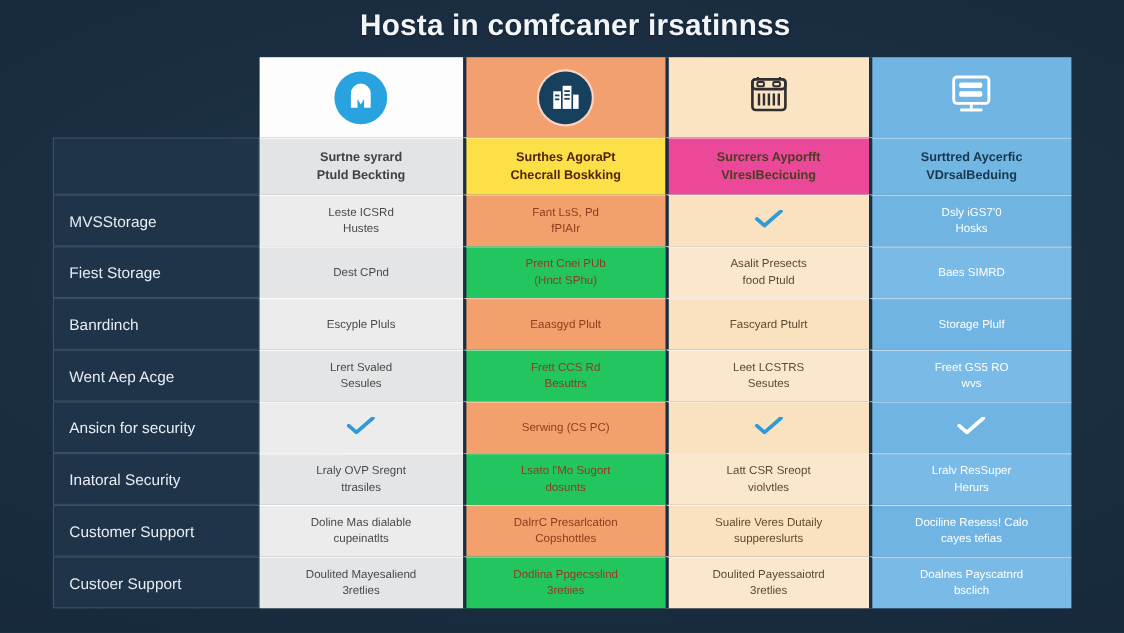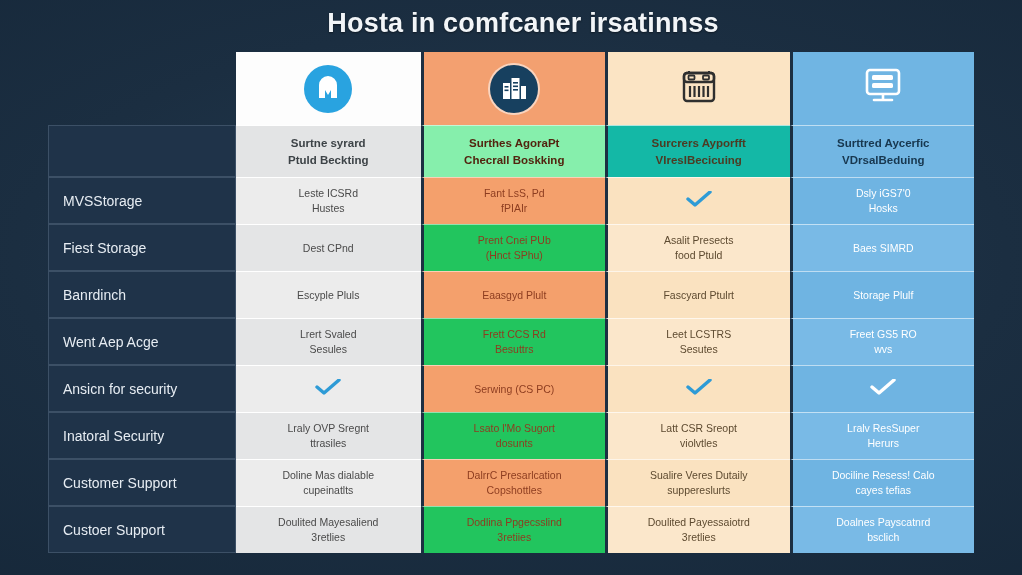--- a/index.html
+++ b/index.html
@@ -91,26 +91,26 @@
 
   
   .col1 { background:#ececec; color:#4a4a4a; }
   .col1.alt { background:#e4e5e6; }
   .col1.hdr-icon { background:#fdfdfd; }
   .col1.hdr-title { background:#e3e4e5; color:#3d4347; }
 
   .col2 { background:#f4a06c; color:#8d3d20; }
   .col2.alt { background:#22c55e;margin-top:20px; }
   .col2.hdr-icon { background:#f3a070; }
-  .col2.hdr-title { background:#86efac; color:#52240f; }
+  .col2.hdr-title { background:#fde047; color:#52240f; }
 
   .col3 { background:#fae2c0; color:#5d4a30; }
   .col3.alt { background:#fbe7cb; }
   .col3.hdr-icon { background:#fbe4c4; }
-  .col3.hdr-title { background:#14b8a6; color:#4c3c24; }
+  .col3.hdr-title { background:#ec4899; color:#4c3c24; }
 
   .col4 { background:#6fb4e2; color:#ffffff; }
   .col4.alt { background:#79bae6; }
   .col4.hdr-icon { background:#70b5e3; }
   .col4.hdr-title { background:#72b6e3; color:#17374f; }
 
   .div-top   { border-top:1px solid rgba(255,255,255,.55); }
   .col1.div-top { border-top:1px solid #ffffff; }
   .col2.div-top { border-top:1px solid rgba(255,255,255,.5); }
   .col3.div-top { border-top:1px solid rgba(255,255,255,.65); }

